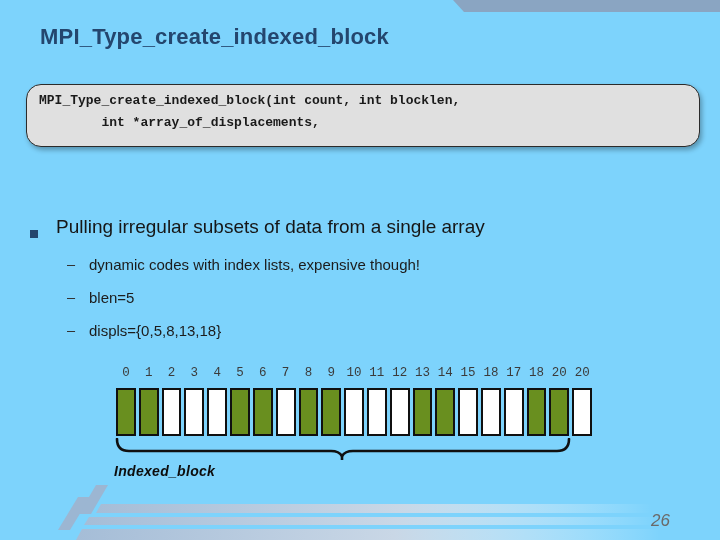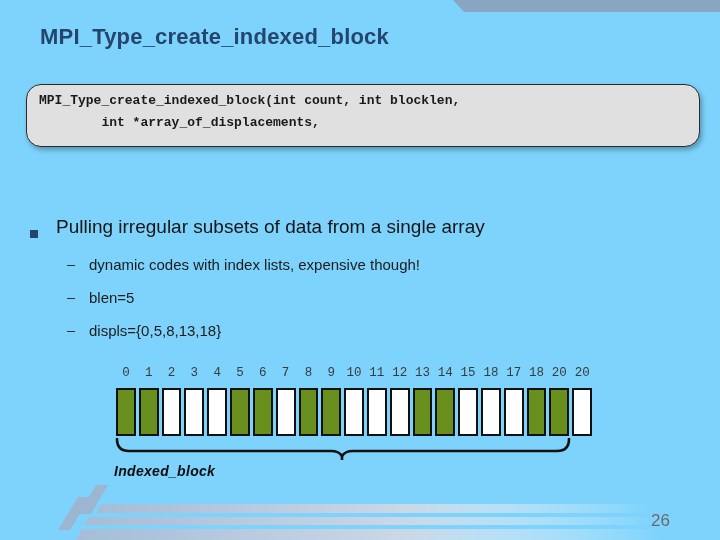--- a/index.html
+++ b/index.html
@@ -66,21 +66,21 @@
   .brace-wrap{position:absolute;left:114px;top:438px;width:458px;height:22px;}
   .brace-label{
     position:absolute;left:114px;top:463px;width:458px;text-align:left;
     font-size:14px;font-weight:bold;font-style:italic;color:#0d0d0d;
     letter-spacing:0.3px;
   }
   
   .footer-svg{position:absolute;left:0;top:480px;}
   .page-number{
     position:absolute;right:50px;top:511px;
-    font-size:17px;color:#6a6a6a;
+    font-size:17px;color:#6a6a6a;font-style:italic;
   }
 </style>
 </head>
 <body>
 
 <div id="slide" style="--title-color: #24466e; --corner-color: #8aa5c2; --filled-color: #698f1f; --empty-color: #ffffff;">
 
   <div class="corner-bar"></div>
 
   <div class="title">MPI_Type_create_indexed_block</div>

